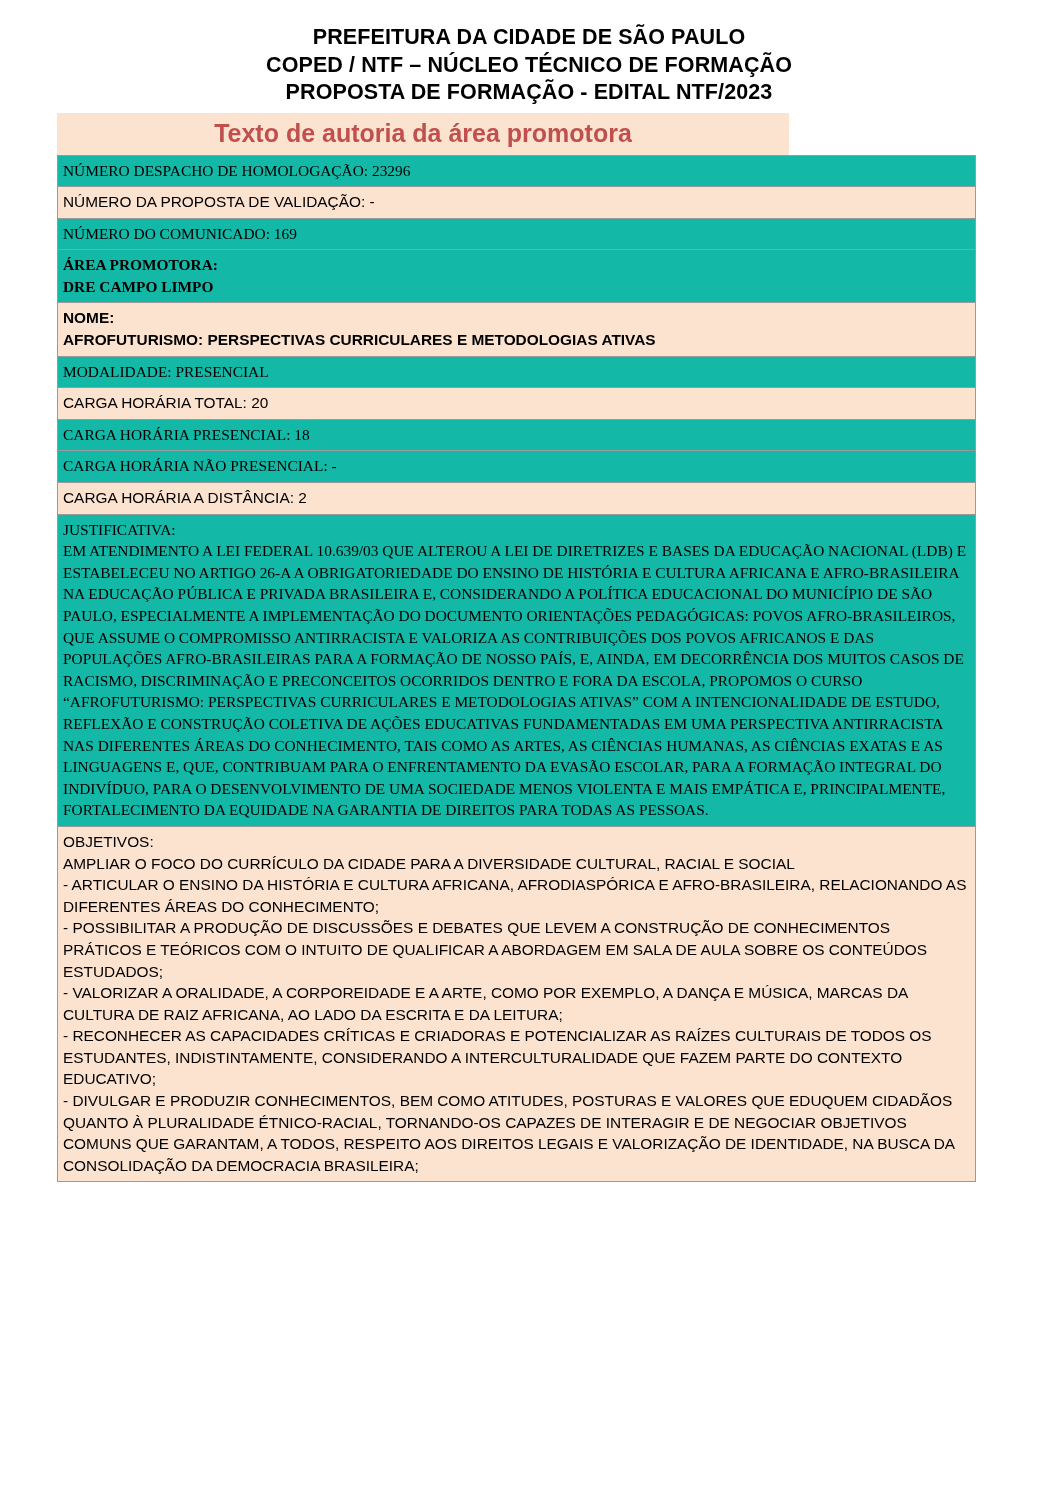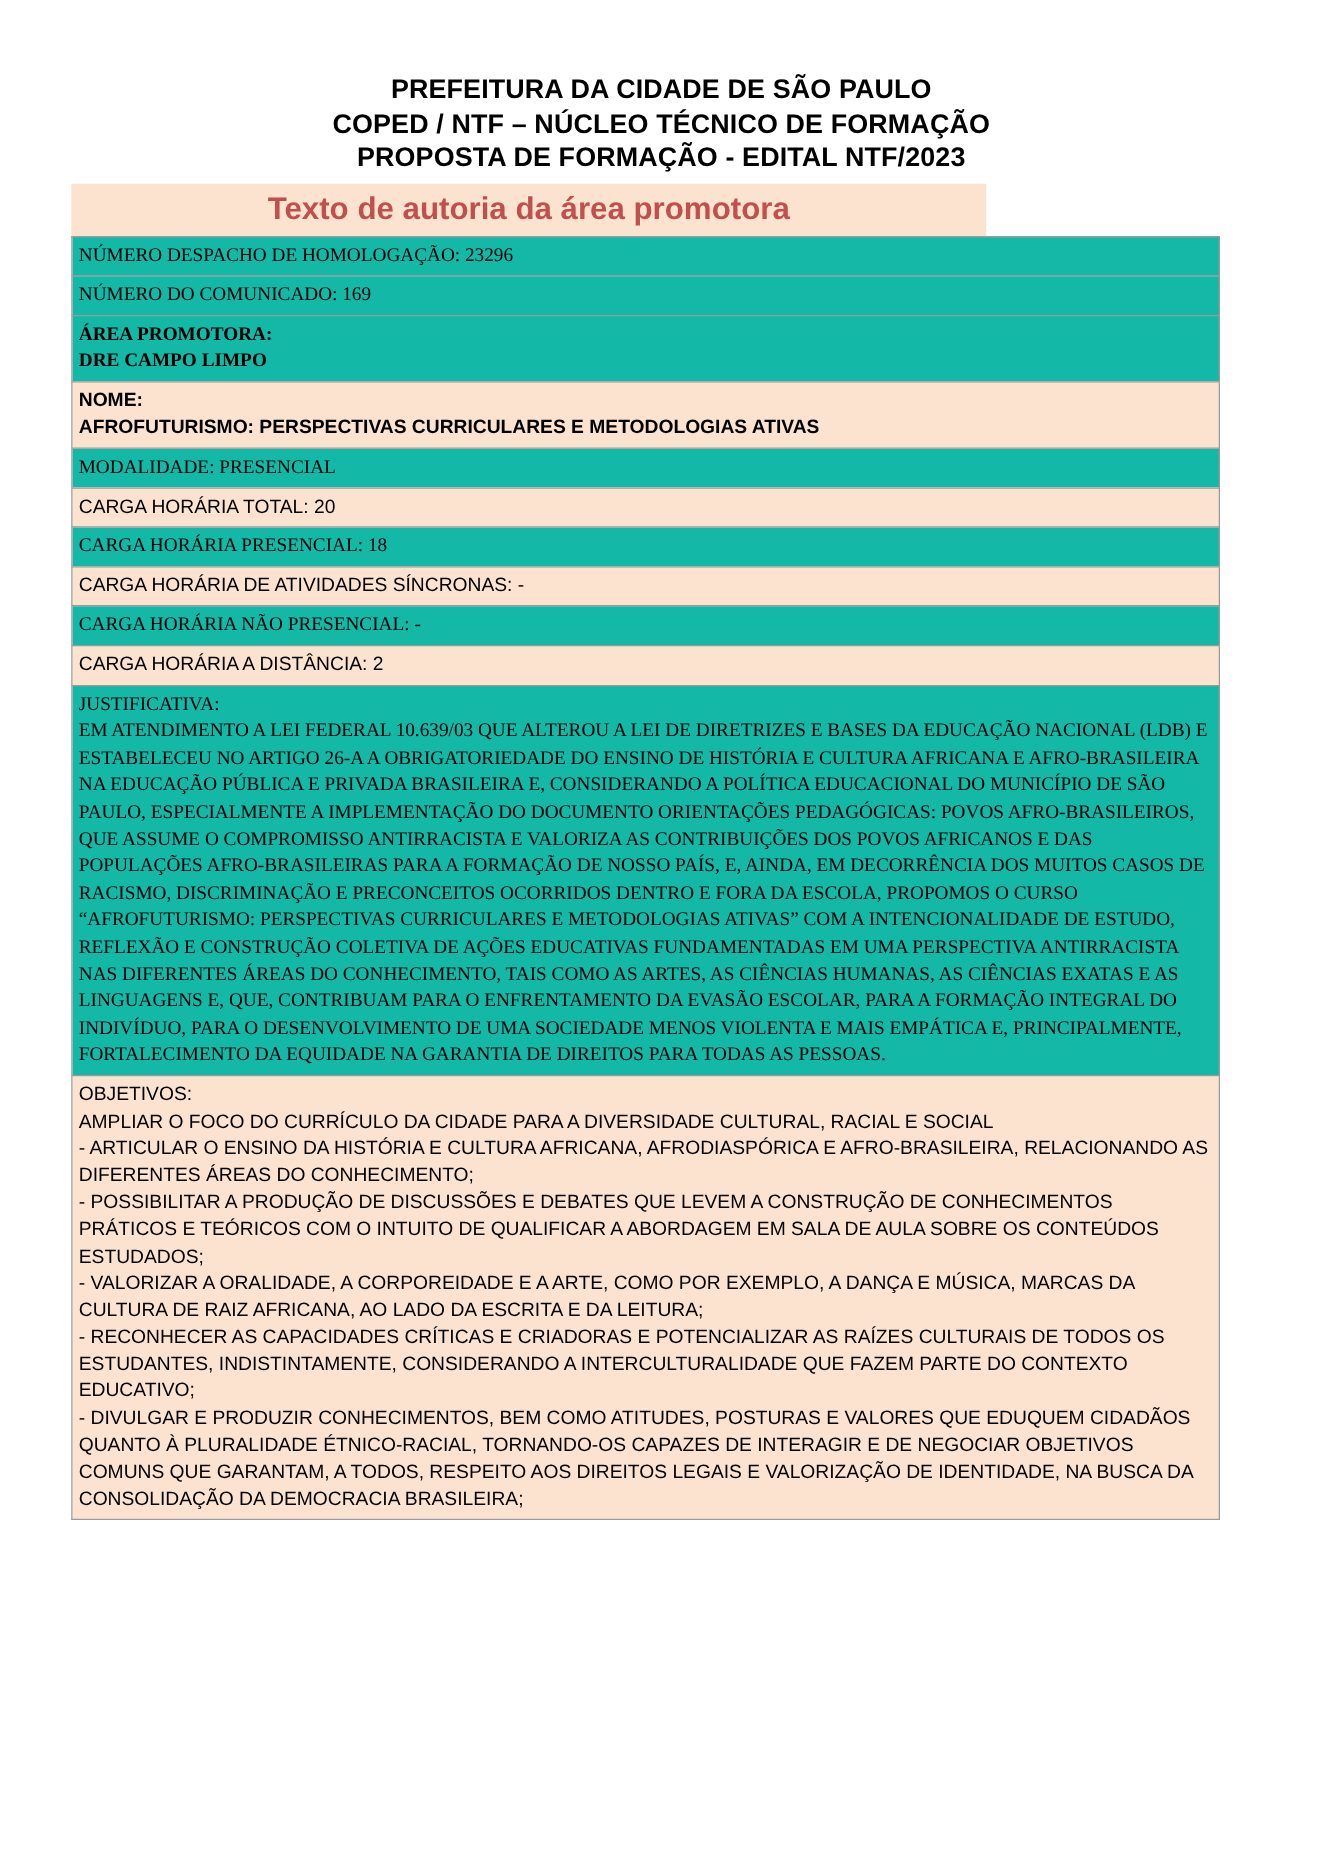--- a/index.html
+++ b/index.html
@@ -20,21 +20,21 @@
     width: 1058px;
     height: 1497px;
     box-sizing: border-box;
     padding: 0;
     position: relative;
     background: #ffffff;
   }
 
   
   .doc-header {
-    padding-top: 58px;
+    padding-top: 24px;
     text-align: center;
   }
   .doc-header .hline {
     font-size: 21.5px;
     font-weight: bold;
     line-height: 27.5px;
     letter-spacing: 0.1px;
     white-space: nowrap;
   }
 
@@ -91,41 +91,41 @@
   <div class="banner">
     <div class="banner-text">Texto de autoria da área promotora</div>
   </div>
 
   <table class="form-table">
     <tbody>
         <tr>
           <td class="row-white block-text">NÚMERO DESPACHO DE HOMOLOGAÇÃO:  23296</td>
         </tr>
         <tr>
+          <td class="row-peach block-text">NÚMERO DA PROPOSTA DE VALIDAÇÃO:   -</td>
+        </tr>
+        <tr>
           <td class="row-white block-text">NÚMERO DO COMUNICADO:  169</td>
         </tr>
         <tr>
           <td class="row-white cell-bold block-text">ÁREA PROMOTORA:
 DRE CAMPO LIMPO</td>
         </tr>
         <tr>
           <td class="row-peach cell-bold block-text">NOME:
 AFROFUTURISMO: PERSPECTIVAS CURRICULARES E METODOLOGIAS ATIVAS</td>
         </tr>
         <tr>
           <td class="row-white block-text">MODALIDADE: PRESENCIAL</td>
         </tr>
         <tr>
           <td class="row-peach block-text">CARGA HORÁRIA TOTAL: 20</td>
         </tr>
         <tr>
           <td class="row-white block-text">CARGA HORÁRIA PRESENCIAL: 18</td>
-        </tr>
-        <tr>
-          <td class="row-peach block-text">CARGA HORÁRIA DE ATIVIDADES SÍNCRONAS:  -</td>
         </tr>
         <tr>
           <td class="row-white block-text">CARGA HORÁRIA NÃO PRESENCIAL:  -</td>
         </tr>
         <tr>
           <td class="row-peach block-text">CARGA HORÁRIA A DISTÂNCIA: 2</td>
         </tr>
         <tr>
           <td class="row-white block-text">JUSTIFICATIVA:
 EM ATENDIMENTO A LEI FEDERAL 10.639/03 QUE ALTEROU A LEI DE DIRETRIZES E BASES DA EDUCAÇÃO NACIONAL (LDB) E ESTABELECEU NO ARTIGO 26-A A OBRIGATORIEDADE DO ENSINO DE HISTÓRIA E CULTURA AFRICANA E AFRO-BRASILEIRA NA EDUCAÇÃO PÚBLICA E PRIVADA BRASILEIRA E, CONSIDERANDO A POLÍTICA EDUCACIONAL DO MUNICÍPIO DE SÃO PAULO, ESPECIALMENTE A IMPLEMENTAÇÃO DO DOCUMENTO ORIENTAÇÕES PEDAGÓGICAS: POVOS AFRO-BRASILEIROS, QUE ASSUME O COMPROMISSO ANTIRRACISTA E VALORIZA AS CONTRIBUIÇÕES DOS POVOS AFRICANOS E DAS POPULAÇÕES AFRO-BRASILEIRAS PARA A FORMAÇÃO DE NOSSO PAÍS, E, AINDA, EM DECORRÊNCIA DOS MUITOS CASOS DE RACISMO, DISCRIMINAÇÃO E PRECONCEITOS OCORRIDOS DENTRO E FORA DA ESCOLA, PROPOMOS O CURSO “AFROFUTURISMO: PERSPECTIVAS CURRICULARES E METODOLOGIAS ATIVAS” COM A INTENCIONALIDADE DE ESTUDO, REFLEXÃO E CONSTRUÇÃO COLETIVA DE AÇÕES EDUCATIVAS FUNDAMENTADAS EM UMA PERSPECTIVA ANTIRRACISTA NAS DIFERENTES ÁREAS DO CONHECIMENTO, TAIS COMO AS ARTES, AS CIÊNCIAS HUMANAS, AS CIÊNCIAS EXATAS E AS LINGUAGENS E, QUE, CONTRIBUAM PARA O ENFRENTAMENTO DA EVASÃO ESCOLAR, PARA A FORMAÇÃO INTEGRAL DO INDIVÍDUO, PARA O DESENVOLVIMENTO DE UMA SOCIEDADE MENOS VIOLENTA E MAIS EMPÁTICA E, PRINCIPALMENTE, FORTALECIMENTO DA EQUIDADE NA GARANTIA DE DIREITOS PARA TODAS AS PESSOAS.</td>

